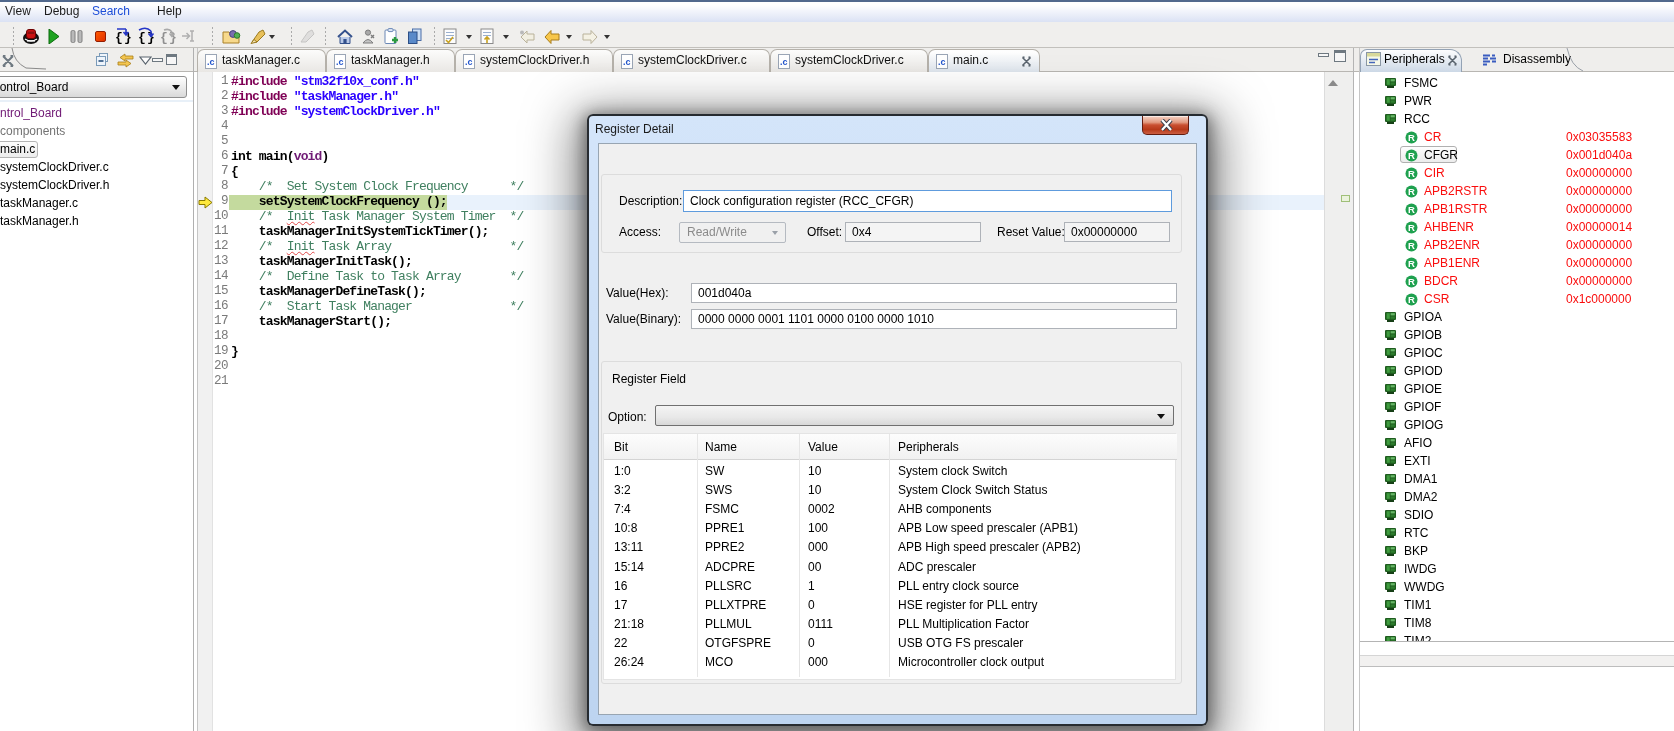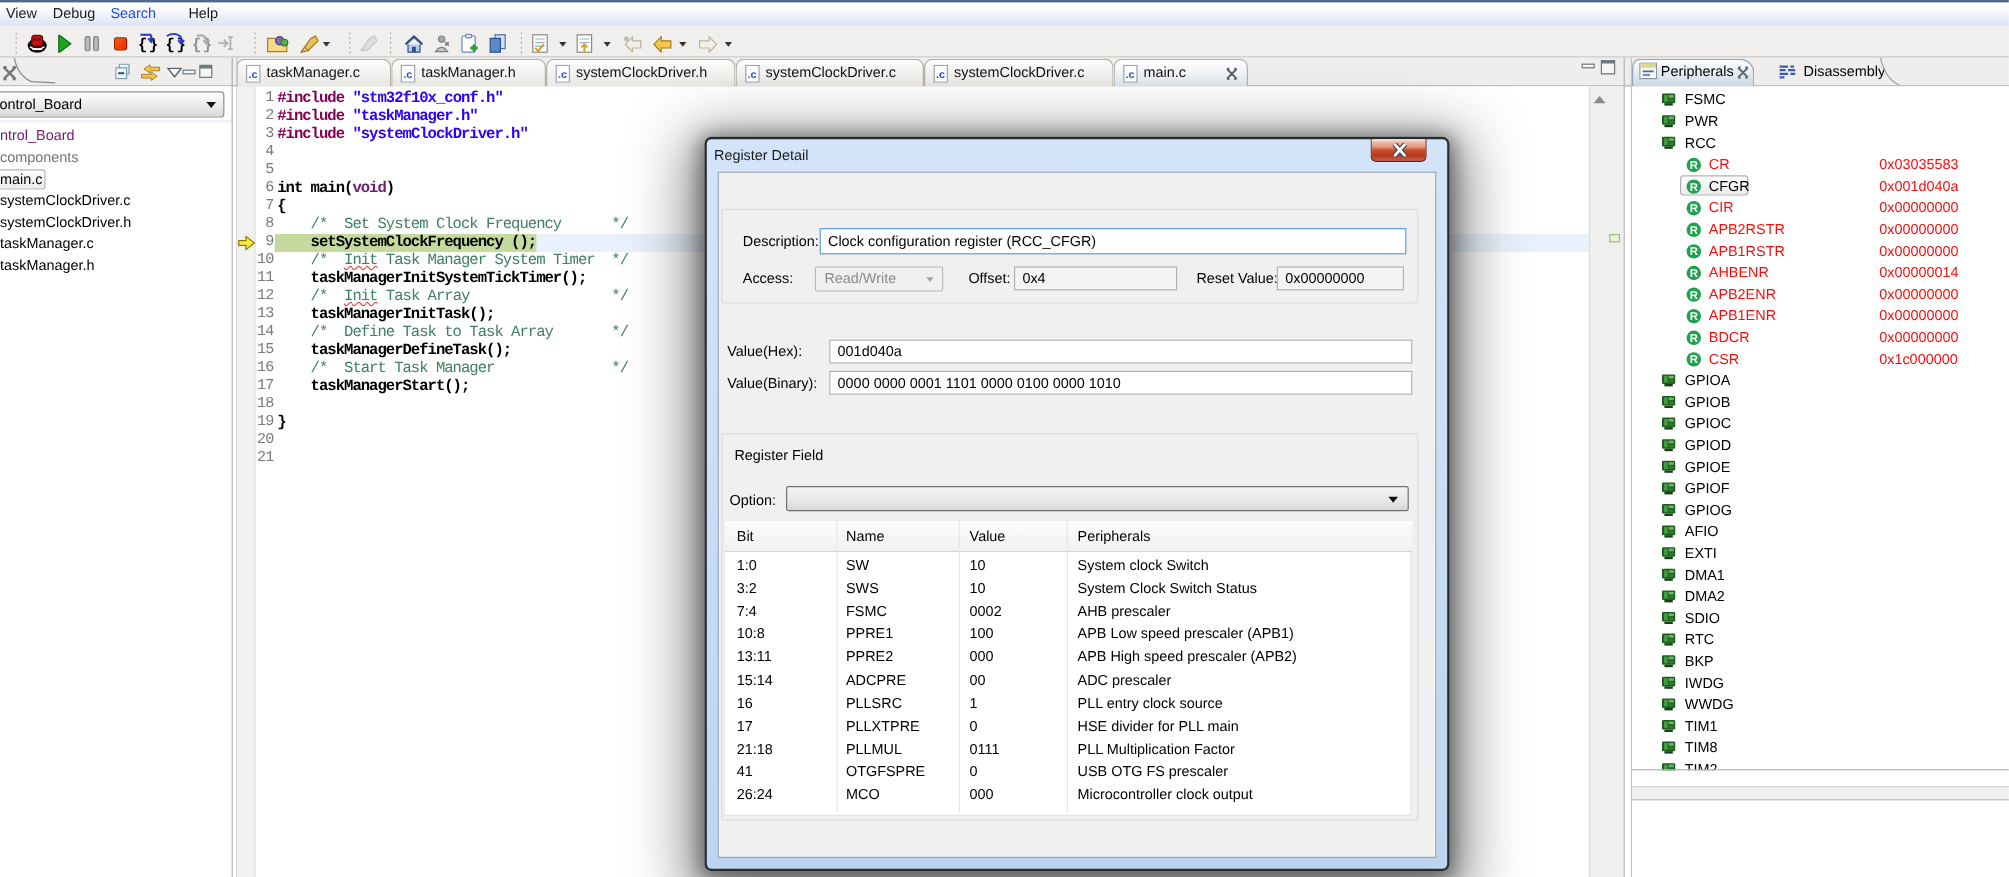--- a/index.html
+++ b/index.html
@@ -671,21 +671,21 @@
         <div class="trow" style="top:47.1px">
           <span style="left:10px">3:2</span>
           <span style="left:101px">SWS</span>
           <span style="left:204px">10</span>
           <span style="left:294px">System Clock Switch Status</span>
         </div>
         <div class="trow" style="top:66.2px">
           <span style="left:10px">7:4</span>
           <span style="left:101px">FSMC</span>
           <span style="left:204px">0002</span>
-          <span style="left:294px">AHB prescaler</span>
+          <span style="left:294px">AHB components</span>
         </div>
         <div class="trow" style="top:85.3px">
           <span style="left:10px">10:8</span>
           <span style="left:101px">PPRE1</span>
           <span style="left:204px">100</span>
           <span style="left:294px">APB Low speed prescaler (APB1)</span>
         </div>
         <div class="trow" style="top:104.4px">
           <span style="left:10px">13:11</span>
           <span style="left:101px">PPRE2</span>
@@ -701,30 +701,30 @@
         <div class="trow" style="top:142.6px">
           <span style="left:10px">16</span>
           <span style="left:101px">PLLSRC</span>
           <span style="left:204px">1</span>
           <span style="left:294px">PLL entry clock source</span>
         </div>
         <div class="trow" style="top:161.7px">
           <span style="left:10px">17</span>
           <span style="left:101px">PLLXTPRE</span>
           <span style="left:204px">0</span>
-          <span style="left:294px">HSE divider for PLL main</span>
+          <span style="left:294px">HSE register for PLL entry</span>
         </div>
         <div class="trow" style="top:180.8px">
           <span style="left:10px">21:18</span>
           <span style="left:101px">PLLMUL</span>
           <span style="left:204px">0111</span>
           <span style="left:294px">PLL Multiplication Factor</span>
         </div>
         <div class="trow" style="top:199.9px">
-          <span style="left:10px">41</span>
+          <span style="left:10px">22</span>
           <span style="left:101px">OTGFSPRE</span>
           <span style="left:204px">0</span>
           <span style="left:294px">USB OTG FS prescaler</span>
         </div>
         <div class="trow" style="top:219.0px">
           <span style="left:10px">26:24</span>
           <span style="left:101px">MCO</span>
           <span style="left:204px">000</span>
           <span style="left:294px">Microcontroller clock output</span>
         </div>

